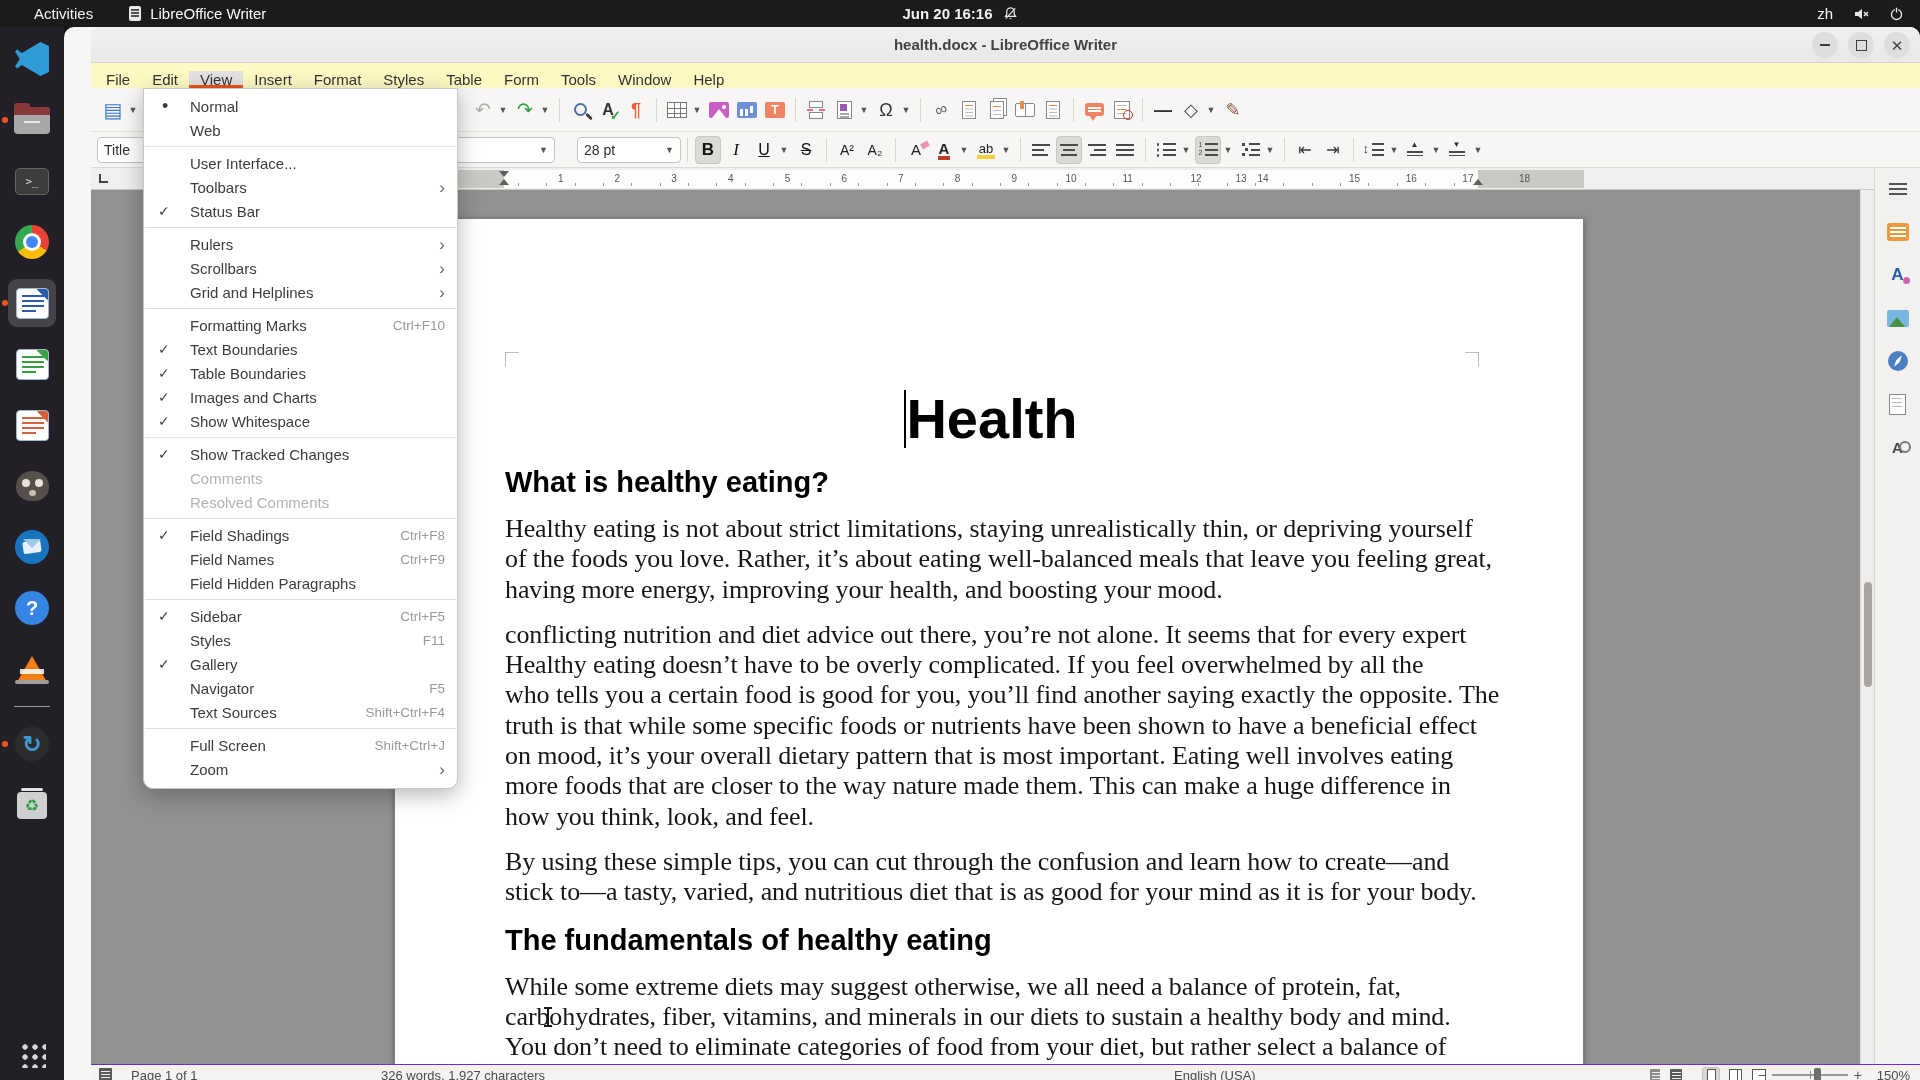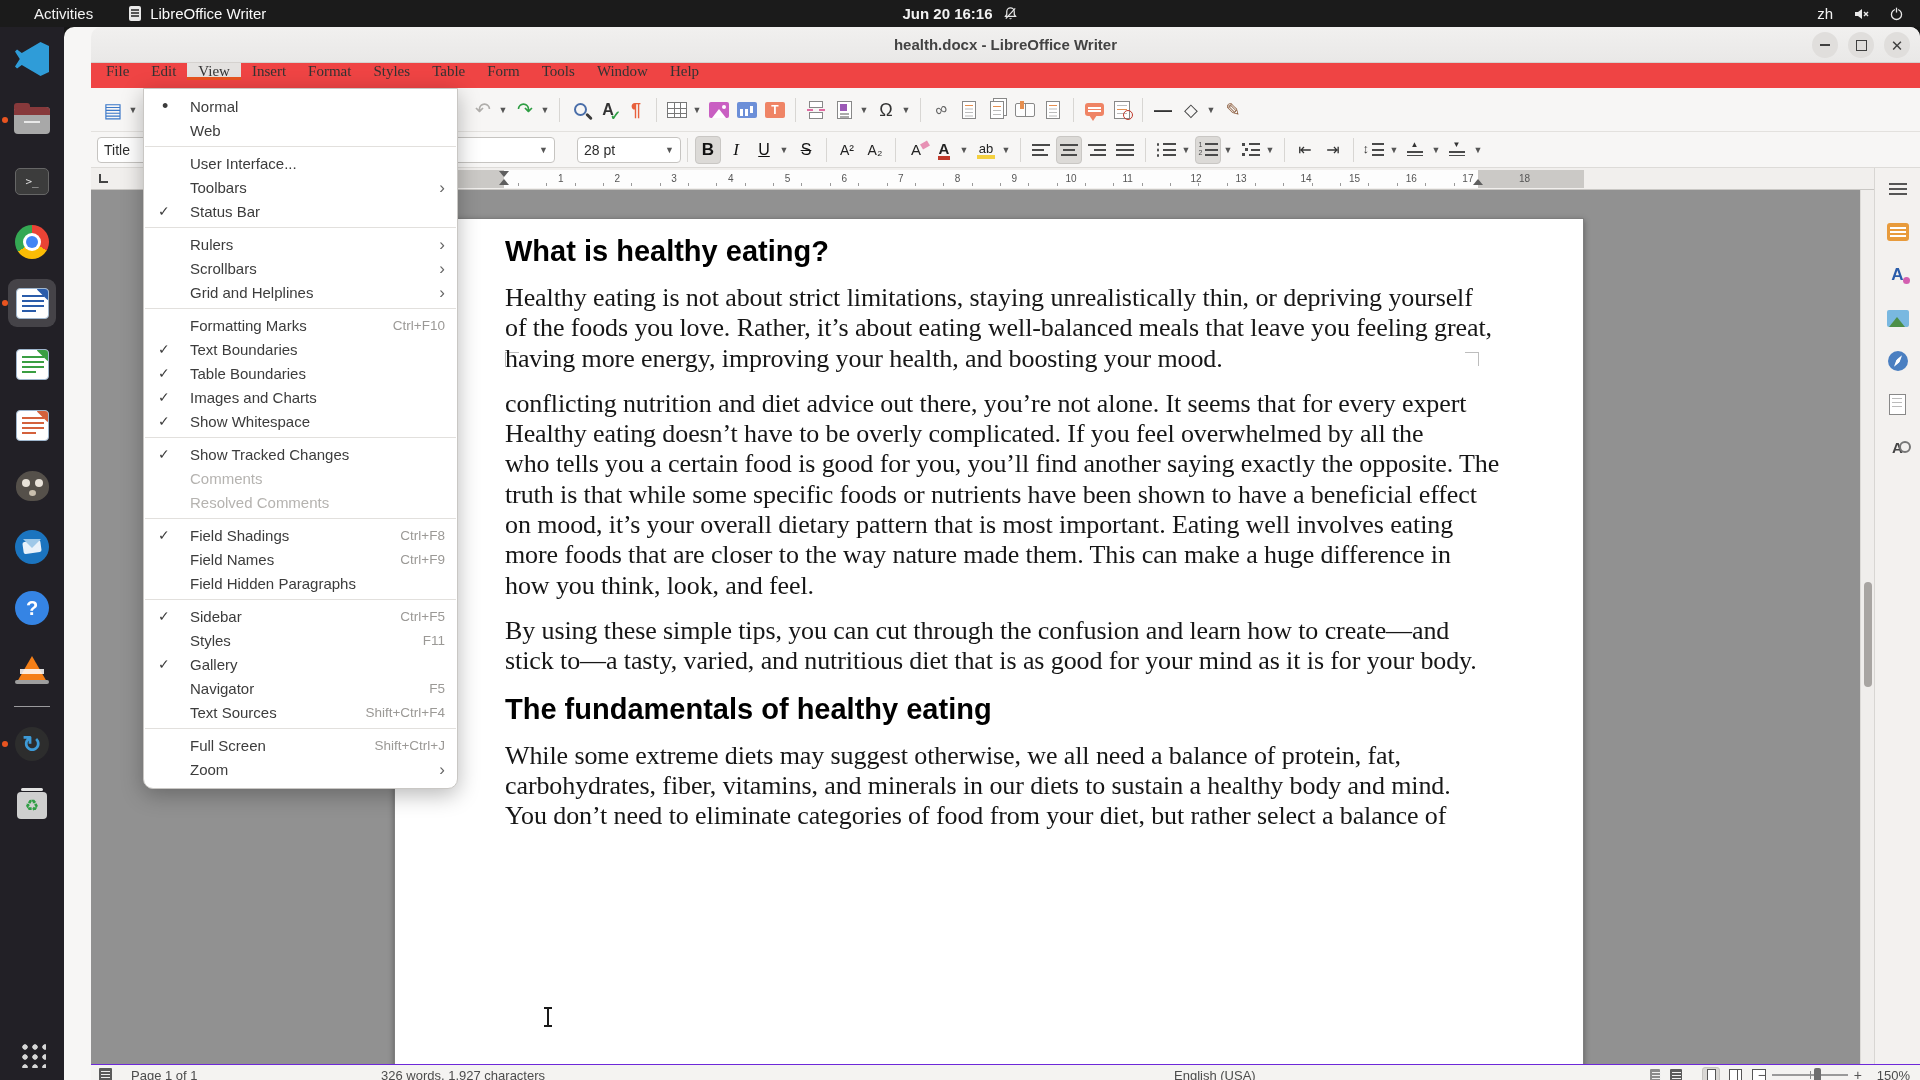--- a/index.html
+++ b/index.html
@@ -66,21 +66,21 @@
     border-radius:10px 10px 0 0;display:flex;flex-direction:column;overflow:visible;padding-left:27px;}
   .titlebar{height:36px;background:linear-gradient(#f1f0ef,#e9e8e7);border-radius:10px 10px 0 0;
     border-bottom:1px solid #d5d2cf;position:relative;display:flex;align-items:center;justify-content:center;}
   .title-text{font-size:15px;font-weight:bold;color:#434343;}
   .win-controls{position:absolute;right:10px;top:5px;display:flex;gap:10px;}
   .wc{width:26px;height:26px;border-radius:50%;background:#e0dedc;display:flex;align-items:center;justify-content:center;color:#3f3f3f;}
   .wc-min::before{content:"";width:10px;height:2px;background:#3f3f3f;display:block;}
   .wc-max::before{content:"";width:9px;height:9px;border:1.6px solid #3f3f3f;display:block;}
   .wc-close{font-size:15px;line-height:1;}
 
-  .menubar{height:25px;background:#ef4444;display:flex;align-items:flex-start;padding-left:4px;font-size:15px;color:#333;font-family:Liberation Serif, serif;}
+  .menubar{height:25px;background:#fef9c3;display:flex;align-items:flex-end;padding-left:4px;font-size:15px;color:#333;}
   .mb-item{padding:0 11px;display:flex;align-items:center;position:relative;}
   .mb-item.active{background:#e4e2e0;box-shadow:inset 0 -3px 0 #E95420;}
 
   .stdbar{height:44px;background:#f7f6f5;border-bottom:1px solid #e3e1de;display:flex;align-items:center;padding-left:8px;}
   .fmtbar{height:36px;background:#f7f6f5;border-bottom:1px solid #dddbd8;display:flex;align-items:center;padding-left:4px;}
   .tbtn{min-width:26px;height:28px;border-radius:4px;display:flex;align-items:center;justify-content:center;margin:0 1px;position:relative;}
   .tbtn.on{background:#dcdad7;border:1px solid #c9c7c4;}
   .tcaret{width:12px;height:28px;display:flex;align-items:center;justify-content:center;font-size:9px;color:#555;margin-right:2px;}
   .tsep{width:1px;height:24px;background:#d8d6d3;margin:0 6px;}
   .tgap{height:1px;}
@@ -565,35 +565,39 @@
               <span class="ruler-num" style="left: 336.8px;">4</span>
               <span class="ruler-num" style="left: 393.5px;">5</span>
               <span class="ruler-num" style="left: 450.2px;">6</span>
               <span class="ruler-num" style="left: 506.9px;">7</span>
               <span class="ruler-num" style="left: 563.6px;">8</span>
               <span class="ruler-num" style="left: 620.3px;">9</span>
               <span class="ruler-num" style="left: 677px;">10</span>
               <span class="ruler-num" style="left: 733.7px;">11</span>
               <span class="ruler-num" style="left: 802px;">12</span>
               <span class="ruler-num" style="left: 847.1px;">13</span>
-              <span class="ruler-num" style="left: 912px;">14</span>
+              <span class="ruler-num" style="left: 869px;">14</span>
               <span class="ruler-num" style="left: 960.5px;">15</span>
               <span class="ruler-num" style="left: 1017.2px;">16</span>
               <span class="ruler-num" style="left: 1073.9px;">17</span>
               <span class="ruler-num" style="left: 1130.6px;">18</span>
             </div>
           <span class="rmark down" style="left:408px;"></span>
           <span class="rmark up" style="left:408px;"></span>
           <span class="rmark up" style="left:1382px;"></span>
         </div>
         <div class="docarea">
           <div class="page">
             <span class="bmark tl"></span>
             <span class="bmark tr"></span>
             <div class="pgcontent" id="pgcontent">
+              <div class="doc-title">
+                <span>Health</span>
+                <span class="caret"></span>
+              </div>
             <div class="doc-h1">What is healthy eating?</div>
                 <div class="doc-p">
                   <div class="line">Healthy eating is not about strict limitations, staying unrealistically thin, or depriving yourself</div>
                   <div class="line">of the foods you love. Rather, it’s about eating well-balanced meals that leave you feeling great,</div>
                   <div class="line">having more energy, improving your health, and boosting your mood.</div>
                 </div>
                 <div class="doc-p">
                   <div class="line">conflicting nutrition and diet advice out there, you’re not alone. It seems that for every expert</div>
                   <div class="line">Healthy eating doesn’t have to be overly complicated. If you feel overwhelmed by all the</div>
                   <div class="line">who tells you a certain food is good for you, you’ll find another saying exactly the opposite. The</div>

